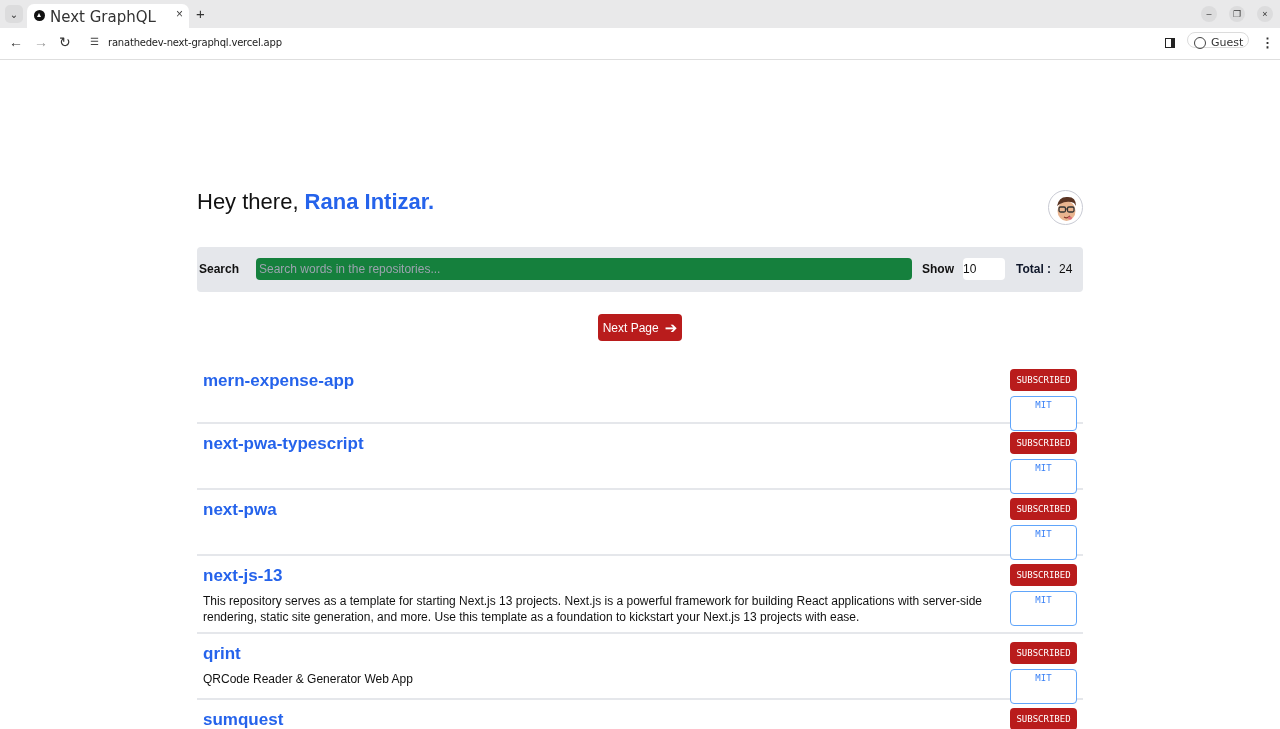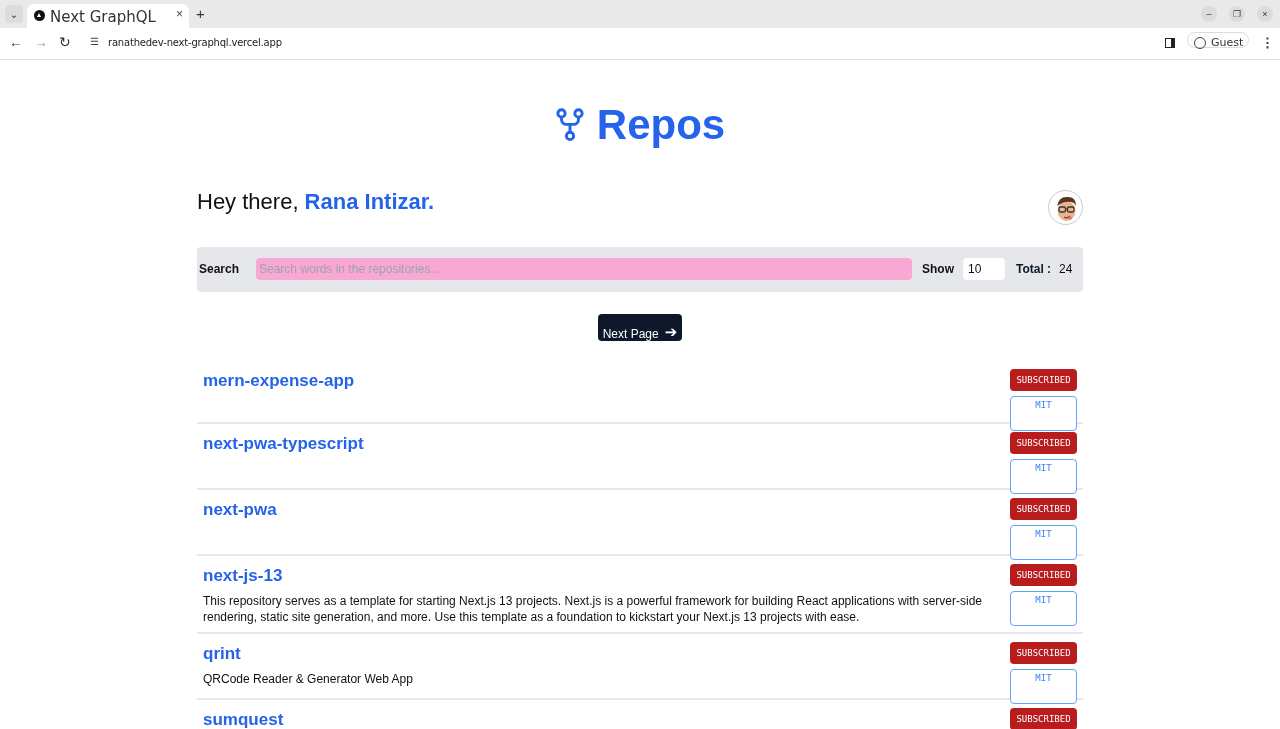--- a/index.html
+++ b/index.html
@@ -32,28 +32,28 @@
   .heading { position: absolute; left: 0; top: 40px; width: 1280px; display: flex; justify-content: center; align-items: center; color: #2563eb; }
   .heading svg { width: 30px; height: 34px; margin-right: 12px; }
   .heading-title { font-size: 42px; font-weight: bold; }
 
   .greeting { position: absolute; left: 197px; top: 128px; font-size: 22px; color: #111; }
   .greeting .name { color: #2563eb; font-weight: bold; }
   .avatar { position: absolute; left: 1048px; top: 129px; width: 35px; height: 35px; border-radius: 50%; border: 1px solid #c9cbd4; background: #fff; overflow: hidden; }
 
   .search-bar { position: absolute; left: 197px; top: 186px; width: 886px; height: 45px; background: #e5e7eb; border-radius: 4px; }
   .search-label { position: absolute; left: 2px; top: 15px; font-size: 12px; font-weight: bold; color: #111; }
-  .search-input { position: absolute; left: 59px; top: 11px; width: 656px; height: 22px; border: none; border-radius: 4px; background: #f9a8d4; padding-left: 3px; font-size: 12px; font-family: "Liberation Sans", sans-serif; color: #111; outline: none; }
+  .search-input { position: absolute; left: 59px; top: 11px; width: 656px; height: 22px; border: none; border-radius: 4px; background: #15803d; padding-left: 3px; font-size: 12px; font-family: "Liberation Sans", sans-serif; color: #111; outline: none; }
   .search-input::placeholder { color: #9ca3af; }
   .show-label { position: absolute; left: 725px; top: 15px; font-size: 12px; font-weight: bold; color: #111; }
-  .show-input { position: absolute; left: 766px; top: 11px; width: 42px; height: 22px; border: none; border-radius: 4px; background: #fff; padding-left: 5px; font-size: 12px; font-family: "Liberation Sans", sans-serif; color: #111; outline: none; }
+  .show-input { position: absolute; left: 766px; top: 11px; width: 42px; height: 22px; border: none; border-radius: 4px; background: #fff; font-size: 12px; font-family: "Liberation Sans", sans-serif; color: #111; outline: none; }
   .total-label { position: absolute; left: 819px; top: 15px; font-size: 12px; font-weight: bold; color: #0f172a; }
   .total-value { position: absolute; left: 862px; top: 15px; font-size: 12px; color: #111; }
 
-  .next-btn { position: absolute; left: 598px; top: 253px; width: 84px; height: 27px; background: #0f172a; border-radius: 4px; color: #fff; font-size: 12px; display: flex; align-items: flex-end; justify-content: center; cursor: pointer; border: none; font-family: "Liberation Sans", sans-serif; }
+  .next-btn { position: absolute; left: 598px; top: 253px; width: 84px; height: 27px; background: #b91c1c; border-radius: 4px; color: #fff; font-size: 12px; display: flex; align-items: center; justify-content: center; cursor: pointer; border: none; font-family: "Liberation Sans", sans-serif; }
   .next-btn .arrow { margin-left: 6px; font-size: 15px; }
 
   .repo-list { position: absolute; left: 197px; top: 300px; width: 886px; }
   .repo { position: relative; border-bottom: 2px solid #e5e7eb; padding: 8px 6px 0 6px; }
   .repo-name { font-size: 17px; font-weight: bold; color: #2563eb; display: inline-block; margin-top: 2px; text-decoration: none; }
   .repo-desc { font-size: 12px; color: #111; line-height: 16px; margin-top: 7px; width: 780px; }
   .badges { position: absolute; right: 6px; top: 8px; width: 67px; }
   .badge-sub { display: block; width: 67px; height: 22px; background: #b91c1c; color: #fff; border-radius: 4px; font-family: "DejaVu Sans Mono", monospace; font-size: 9px; text-align: center; line-height: 22px; }
   .badge-lic { display: block; width: 67px; height: 35px; margin-top: 5px; border: 1.5px solid #60a5fa; color: #3b82f6; border-radius: 4px; font-family: "DejaVu Sans Mono", monospace; font-size: 9px; text-align: center; line-height: 17px; background: #fff; }
 </style>
@@ -91,30 +91,20 @@
   </div>
   <span class="side-panel-icon"></span>
   <div class="profile">
     <span class="profile-icon"></span>
     <span class="profile-label">Guest</span>
   </div>
   <span class="menu-icon">⋮</span>
 </div>
 
 <div class="page">
-  <div class="heading">
-    <svg viewBox="0 0 24 28" fill="none" stroke="#2563eb" stroke-width="2.4" stroke-linecap="round">
-      <circle cx="5" cy="4.5" r="3"></circle>
-      <circle cx="19" cy="4.5" r="3"></circle>
-      <circle cx="12" cy="23" r="3"></circle>
-      <path d="M5 7.5 v2 a4 4 0 0 0 4 4 h6 a4 4 0 0 0 4 -4 v-2"></path>
-      <path d="M12 13.5 v6.5"></path>
-    </svg>
-    <span class="heading-title">Repos</span>
-  </div>
 
   <div class="greeting">
     <span>Hey there, </span><span class="name">Rana Intizar.</span>
   </div>
 
   <div class="avatar">
     <svg viewBox="0 0 35 35" width="35" height="35">
       <ellipse cx="17.5" cy="20" rx="9" ry="10" fill="#e9b48f"></ellipse>
       <path d="M8 15 Q10 5 19 6 Q27 6 27 15 L25 12 Q18 9 11 13 Z" fill="#5a3423"></path>
       <rect x="10" y="16" width="6.5" height="5" rx="1.5" fill="none" stroke="#333" stroke-width="1.3"></rect>

